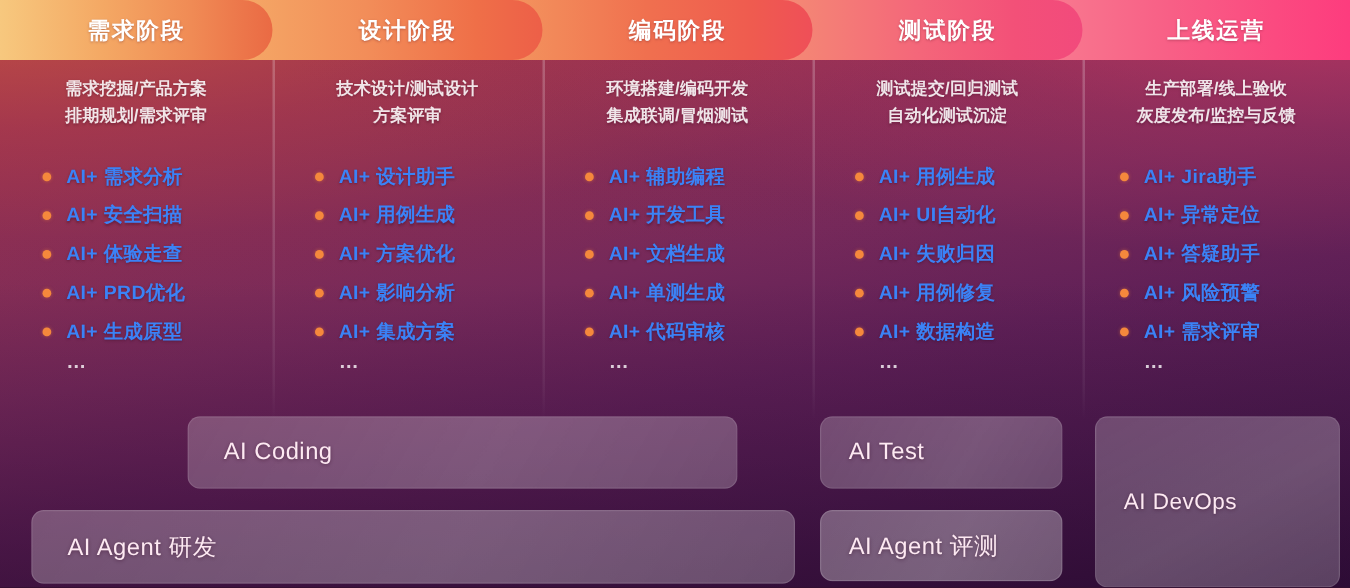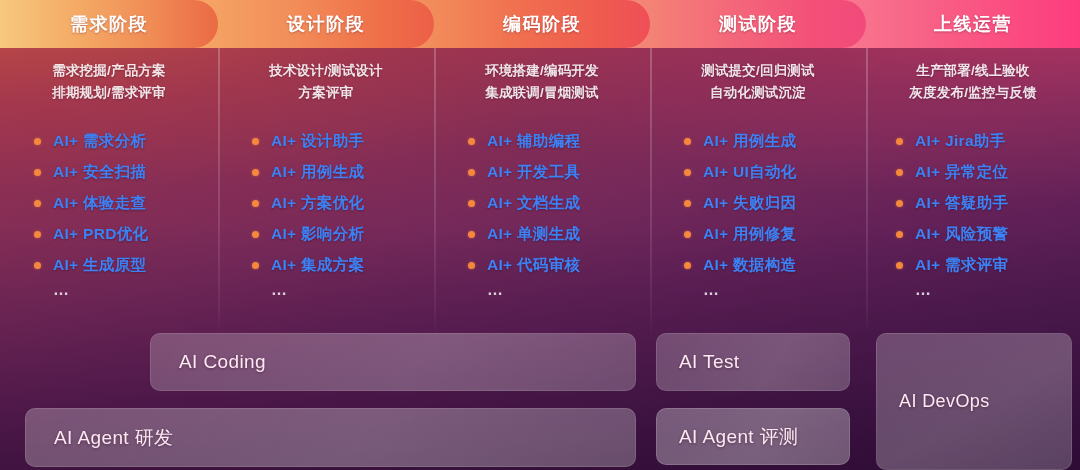--- a/index.html
+++ b/index.html
@@ -162,21 +162,21 @@
     border-radius: 10px;
     display: flex;
     align-items: center;
     color: #fde9f2;
     font-size: 19px;
     letter-spacing: 0.4px;
     text-shadow: 0 1px 3px rgba(50,8,35,0.45);
     padding-left: 28px;
   }
   .bar-coding {
-    left: 150px; top: 333px; width: 486px; height: 58px;
+    left: 150px; top: 333px; width: 440px; height: 58px;
     background: linear-gradient(120deg, rgba(255,255,255,0.22) 0%, rgba(255,255,255,0.27) 55%, rgba(255,255,255,0.23) 100%);
     border: 1px solid rgba(255,255,255,0.10);
   }
   .bar-test {
     left: 656px; top: 333px; width: 194px; height: 58px;
     background: linear-gradient(120deg, rgba(255,255,255,0.22) 0%, rgba(255,255,255,0.27) 60%, rgba(255,255,255,0.23) 100%);
     border: 1px solid rgba(255,255,255,0.10);
     padding-left: 22px;
   }
   .bar-devops {

